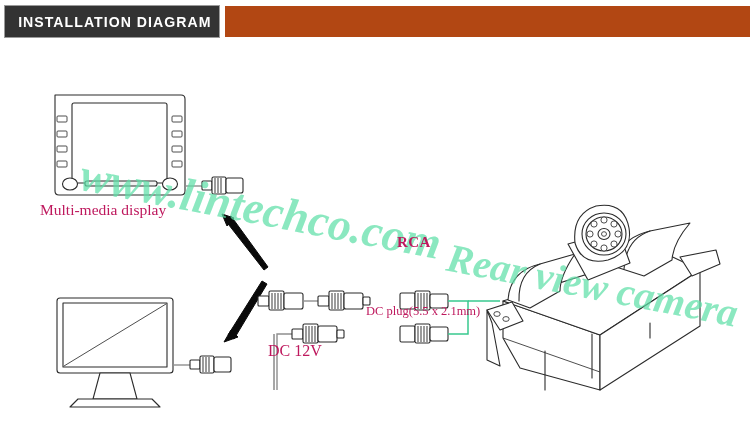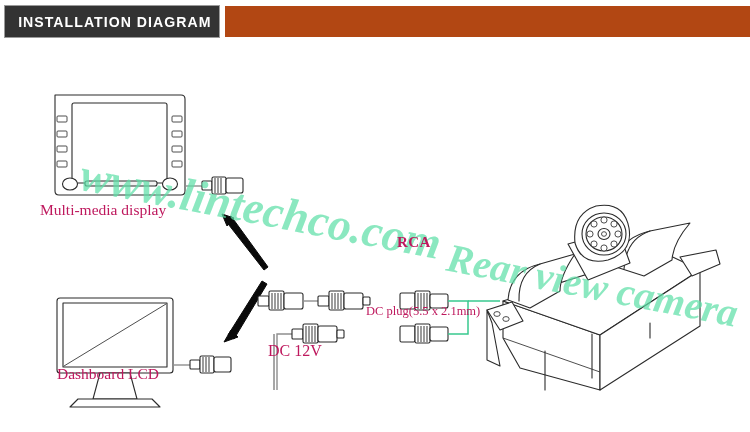--- a/index.html
+++ b/index.html
@@ -284,18 +284,17 @@
         <path class="ln-t" d="M503,300 L600,334"></path>
       </g>
 
     </svg>
   </div>
 
   <div class="wm wm-a">www.lintechco.com</div>
   <div class="wm wm-b">Rear view camera</div>
 
   <div class="lbl lbl-mm">Multi-media display</div>
-  <div class="lbl lbl-dash">Dashboard LCD</div>
   <div class="lbl lbl-dc12">DC 12V</div>
   <div class="lbl lbl-rca">RCA</div>
   <div class="lbl lbl-dcplug">DC plug(5.5 x 2.1mm)</div>
 
 </div>
 
 </body></html>

